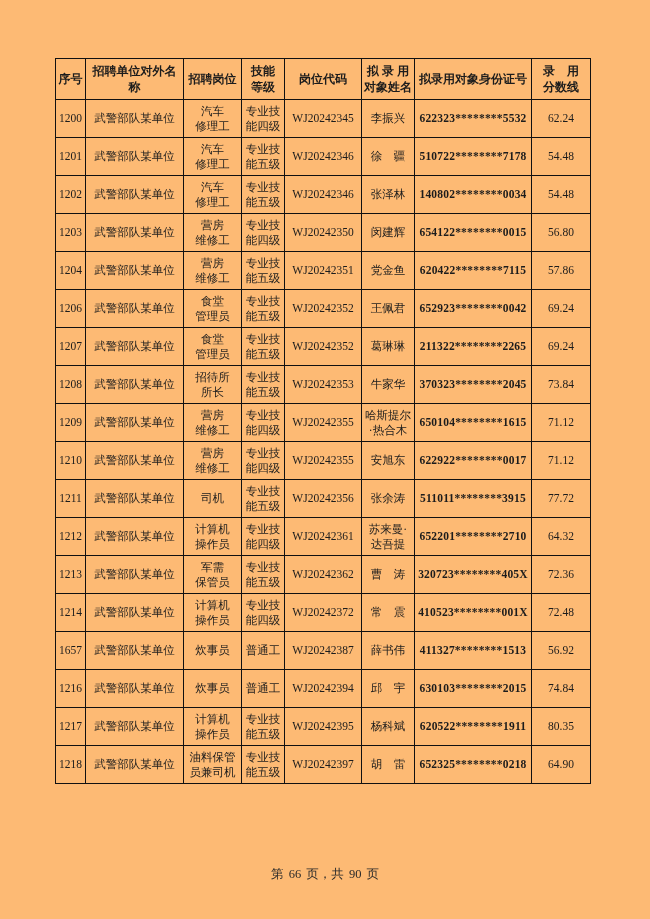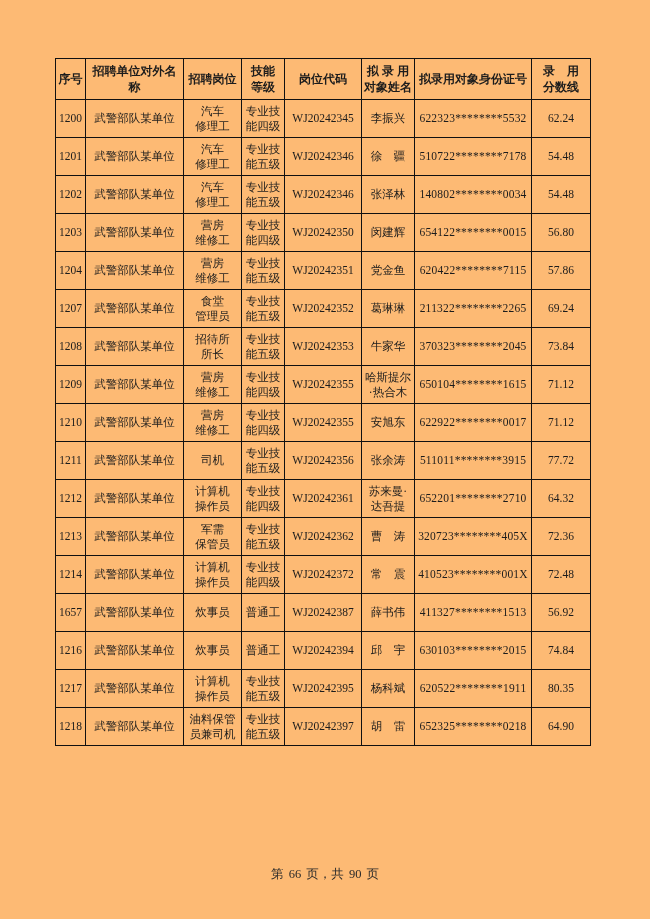--- a/index.html
+++ b/index.html
@@ -38,21 +38,21 @@
     font-size: 12px;
     line-height: 1.35;
     height: 36px;
   }
   .roster td {
     font-family: "Liberation Serif", "DejaVu Serif", serif;
     font-size: 11.5px;
     line-height: 1.3;
     height: 33px;
   }
-  .roster td.c-id { letter-spacing: 0.2px; }
+  .roster td.c-id { letter-spacing: 0.2px; font-weight: bold; }
   .page-footer {
     position: absolute;
     left: 0;
     top: 866px;
     width: 100%;
     text-align: center;
     font-family: "Liberation Serif", "DejaVu Serif", serif;
     font-size: 12.5px;
     color: #2a2a2a;
     word-spacing: 2px;
@@ -144,20 +144,32 @@
           <td class="c-pos">营房
 维修工</td>
           <td class="c-skill">专业技
 能五级</td>
           <td class="c-code">WJ20242351</td>
           <td class="c-name">党金鱼</td>
           <td class="c-id">620422********7115</td>
           <td class="c-score">57.86</td>
         </tr>
         <tr>
+          <td class="c-serial">1206</td>
+          <td class="c-unit">武警部队某单位</td>
+          <td class="c-pos">食堂
+管理员</td>
+          <td class="c-skill">专业技
+能五级</td>
+          <td class="c-code">WJ20242352</td>
+          <td class="c-name">王佩君</td>
+          <td class="c-id">652923********0042</td>
+          <td class="c-score">69.24</td>
+        </tr>
+        <tr>
           <td class="c-serial">1207</td>
           <td class="c-unit">武警部队某单位</td>
           <td class="c-pos">食堂
 管理员</td>
           <td class="c-skill">专业技
 能五级</td>
           <td class="c-code">WJ20242352</td>
           <td class="c-name">葛琳琳</td>
           <td class="c-id">211322********2265</td>
           <td class="c-score">69.24</td>

